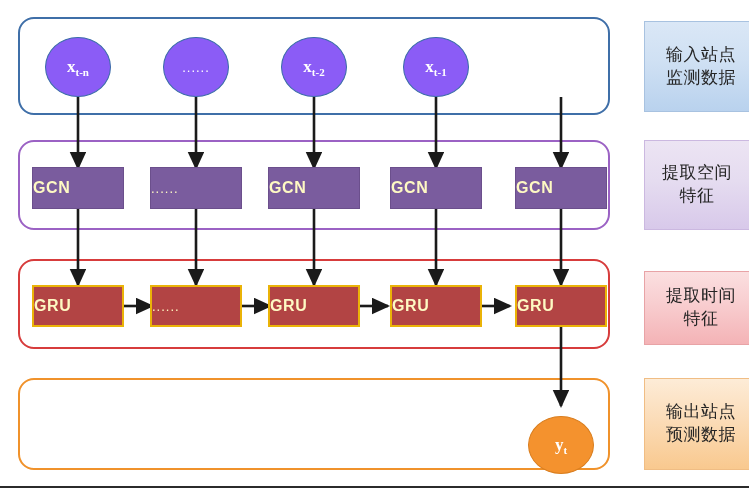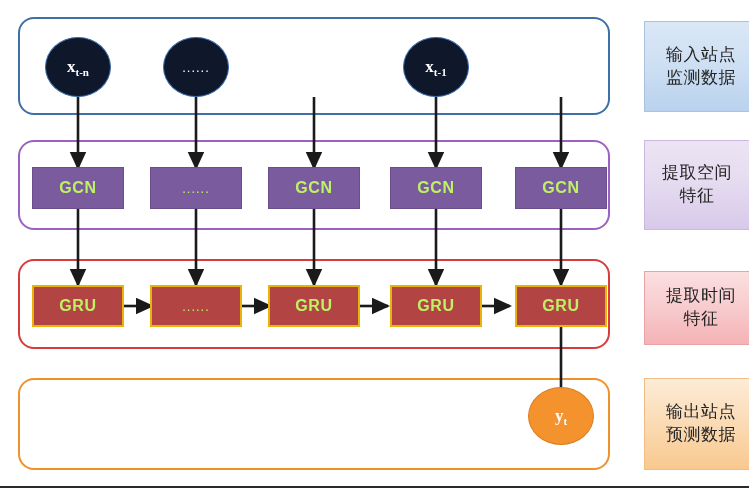--- a/index.html
+++ b/index.html
@@ -72,21 +72,21 @@
     border-radius: 50%;
     display: flex;
     align-items: center;
     justify-content: center;
     color: #ffffff;
     font-size: 17px;
     font-family: "Liberation Serif", "DejaVu Serif", serif;
     font-weight: 700;
   }
   .node-blue {
-    background: #0f172a;
+    background: #8b5cf6;
     border: 1px solid #3a6ca8;
   }
   .node-orange {
     background: #f4922e;
     border: 1px solid #d97e1f;
   }
   .ellipse-node sub {
     font-size: 11px;
     font-weight: 700;
     vertical-align: baseline;
@@ -99,22 +99,21 @@
     letter-spacing: 1px;
     font-weight: 400;
   }
 
   
   .rect-node {
     position: absolute;
     box-sizing: border-box;
     display: flex;
     align-items: center;
-    justify-content: center;
-    color: #bef264;
+    color: #fef9c3;
     font-size: 16px;
     font-weight: 600;
     letter-spacing: 0.6px;
   }
   .rect-gcn {
     background: #7a5c9e;
     border: 1px solid #6b4f8c;
   }
   .rect-gru {
     background: #b24444;
@@ -199,20 +198,23 @@
       <line x1="561" y1="327" x2="561" y2="406"></line>
     </g>
   </svg>
 
   <div class="ellipse-node node-blue" style="left:45px;  top:37px; width:66px; height:60px;">
     <span>x<sub>t-n</sub></span>
   </div>
   <div class="ellipse-node node-blue" style="left:163px; top:37px; width:66px; height:60px;">
     <span class="dots-node">......</span>
   </div>
+  <div class="ellipse-node node-blue" style="left:281px; top:37px; width:66px; height:60px;">
+    <span>x<sub>t-2</sub></span>
+  </div>
   <div class="ellipse-node node-blue" style="left:403px; top:37px; width:66px; height:60px;justify-content:center;">
     <span>x<sub>t-1</sub></span>
   </div>
 
   <div class="rect-node rect-gcn" style="left:32px;  top:167px; width:92px; height:42px;">
     <span>GCN</span>
   </div>
   <div class="rect-node rect-gcn" style="left:150px; top:167px; width:92px; height:42px;">
     <span class="dots-label">......</span>
   </div>
@@ -235,19 +237,19 @@
   <div class="rect-node rect-gru" style="left:268px; top:285px; width:92px; height:42px;">
     <span>GRU</span>
   </div>
   <div class="rect-node rect-gru" style="left:390px; top:285px; width:92px; height:42px;">
     <span>GRU</span>
   </div>
   <div class="rect-node rect-gru" style="left:515px; top:285px; width:92px; height:42px;">
     <span>GRU</span>
   </div>
 
-  <div class="ellipse-node node-orange" style="left:528px; top:387px; width:66px; height:58px;font-family:Liberation Serif, serif;">
+  <div class="ellipse-node node-orange" style="left:528px; top:416px; width:66px; height:58px;font-family:Liberation Serif, serif;">
     <span>y<sub>t</sub></span>
   </div>
 
   <div class="bottom-rule" style="top:486px;"></div>
 
 </div>
 
 </body></html>

